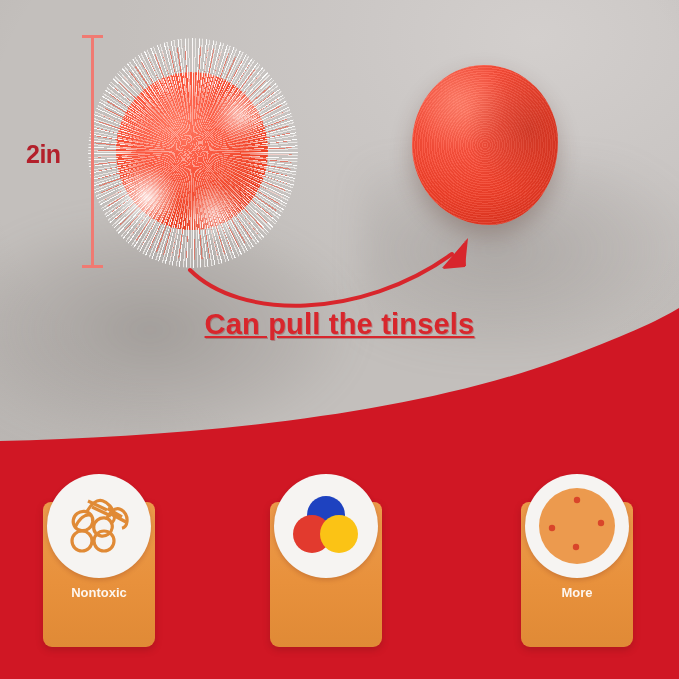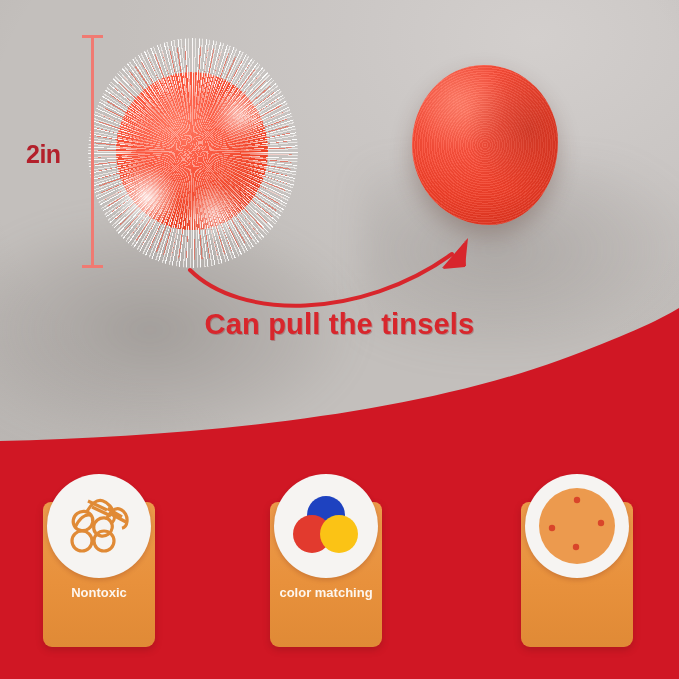--- a/index.html
+++ b/index.html
@@ -209,21 +209,21 @@
     width: 679px;
     text-align: center;
     color: #d8262c;
     font-size: 29px;
     font-weight: bold;
     line-height: 1.28;
     letter-spacing: 0.2px;
     text-shadow: 1px 1px 0 rgba(140,20,25,0.30);
     font-family: "Liberation Sans", sans-serif;
   }
-  .headline span { display: block; }
+  .headline span { display: block; text-decoration: underline; }
 
   
   .red-section {
     position: absolute;
     left: 0; top: 0;
     width: 679px;
     height: 679px;
     pointer-events: none;
   }
   .red-fill {
@@ -350,33 +350,33 @@
     <div class="badge" style="left:270px; top:0;">
       <div class="badge-tab"></div>
       <div class="badge-circle">
         <svg width="70" height="66" viewBox="0 0 70 66">
           <circle cx="35" cy="22" r="19" fill="#1e42c0"></circle>
           <circle cx="21" cy="41" r="19" fill="#e23a2e"></circle>
           <circle cx="48" cy="41" r="19" fill="#fbc315"></circle>
         </svg>
       </div>
       <div class="badge-text">
-        <span>color matching</span>
       </div>
     </div>
 
     <div class="badge" style="left:521px; top:0;">
       <div class="badge-tab"></div>
       <div class="badge-circle">
         <svg width="82" height="82" viewBox="0 0 82 82">
           <circle cx="41" cy="41" r="38" fill="#ec9a4e"></circle>
           <circle cx="41" cy="15" r="3.2" fill="#d9452a"></circle>
           <circle cx="16" cy="43" r="3.2" fill="#d9452a"></circle>
           <circle cx="65" cy="38" r="3.2" fill="#d9452a"></circle>
           <circle cx="40" cy="62" r="3.2" fill="#d9452a"></circle>
         </svg>
       </div>
       <div class="badge-text">
+        <span>More</span>
       </div>
     </div>
 
   </div>
 </div>
 
 </body></html>

